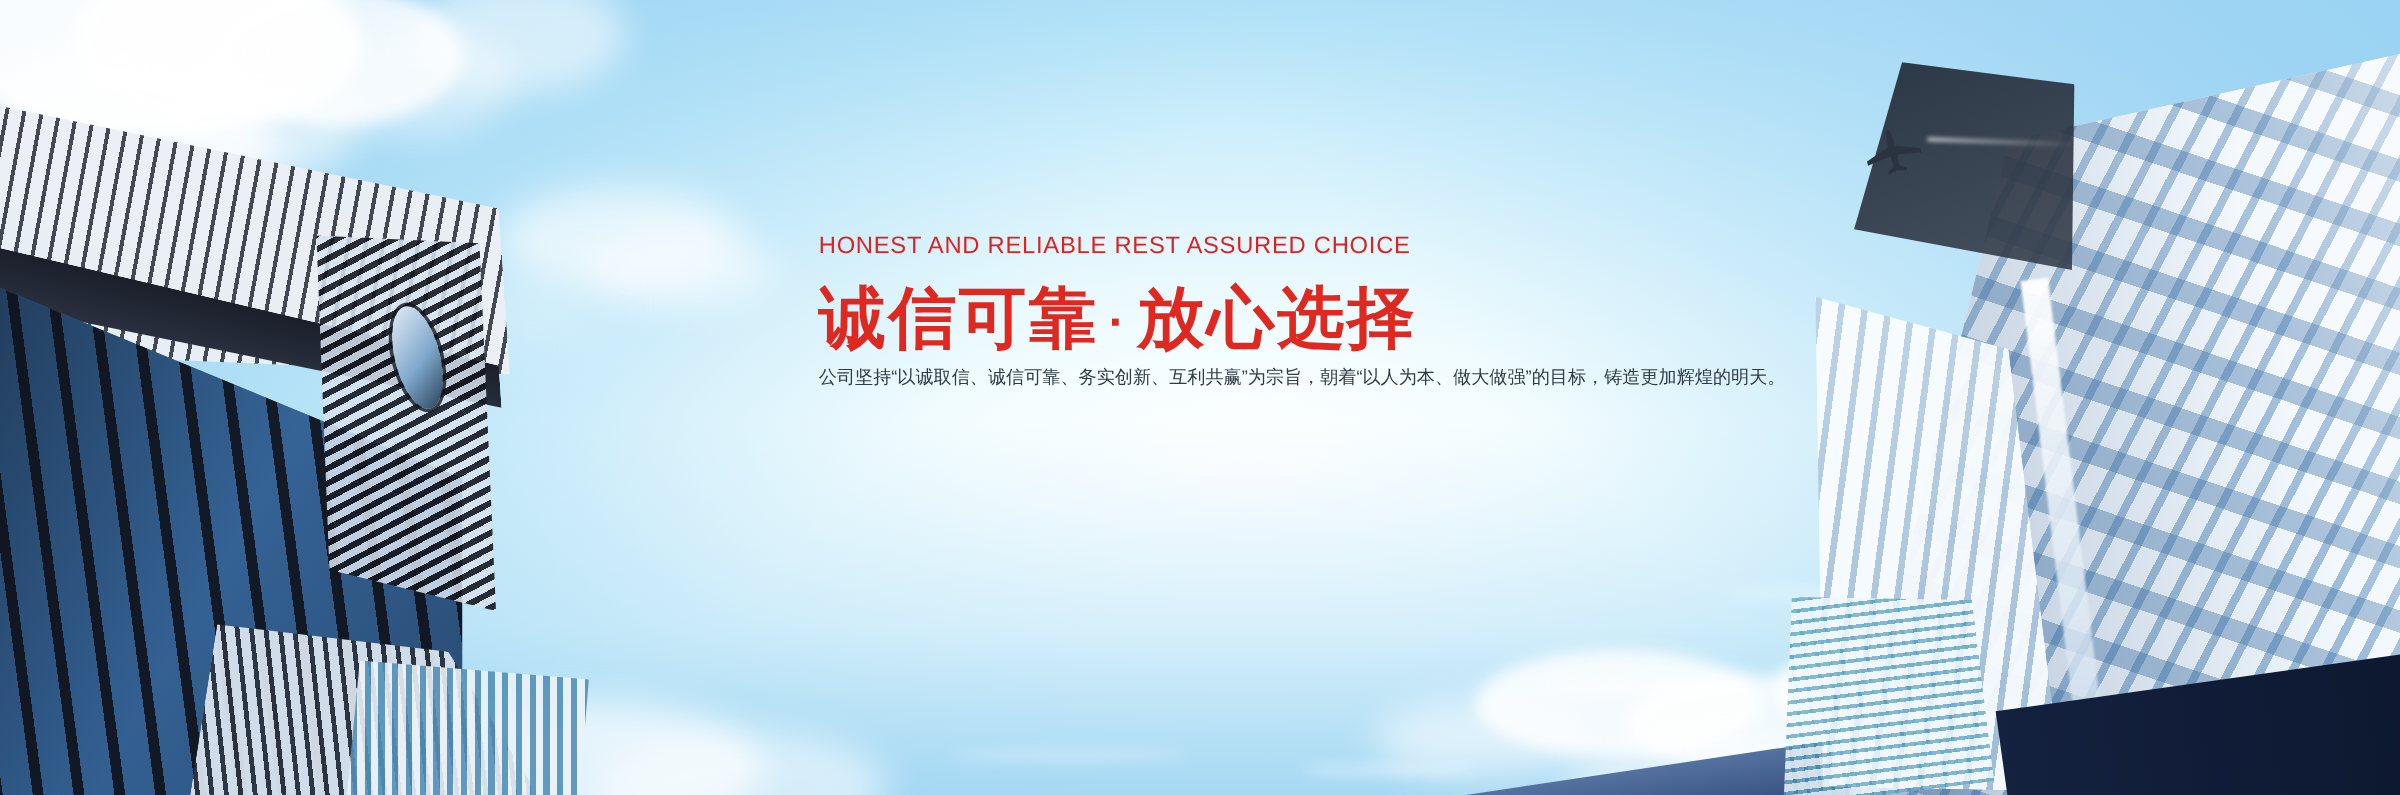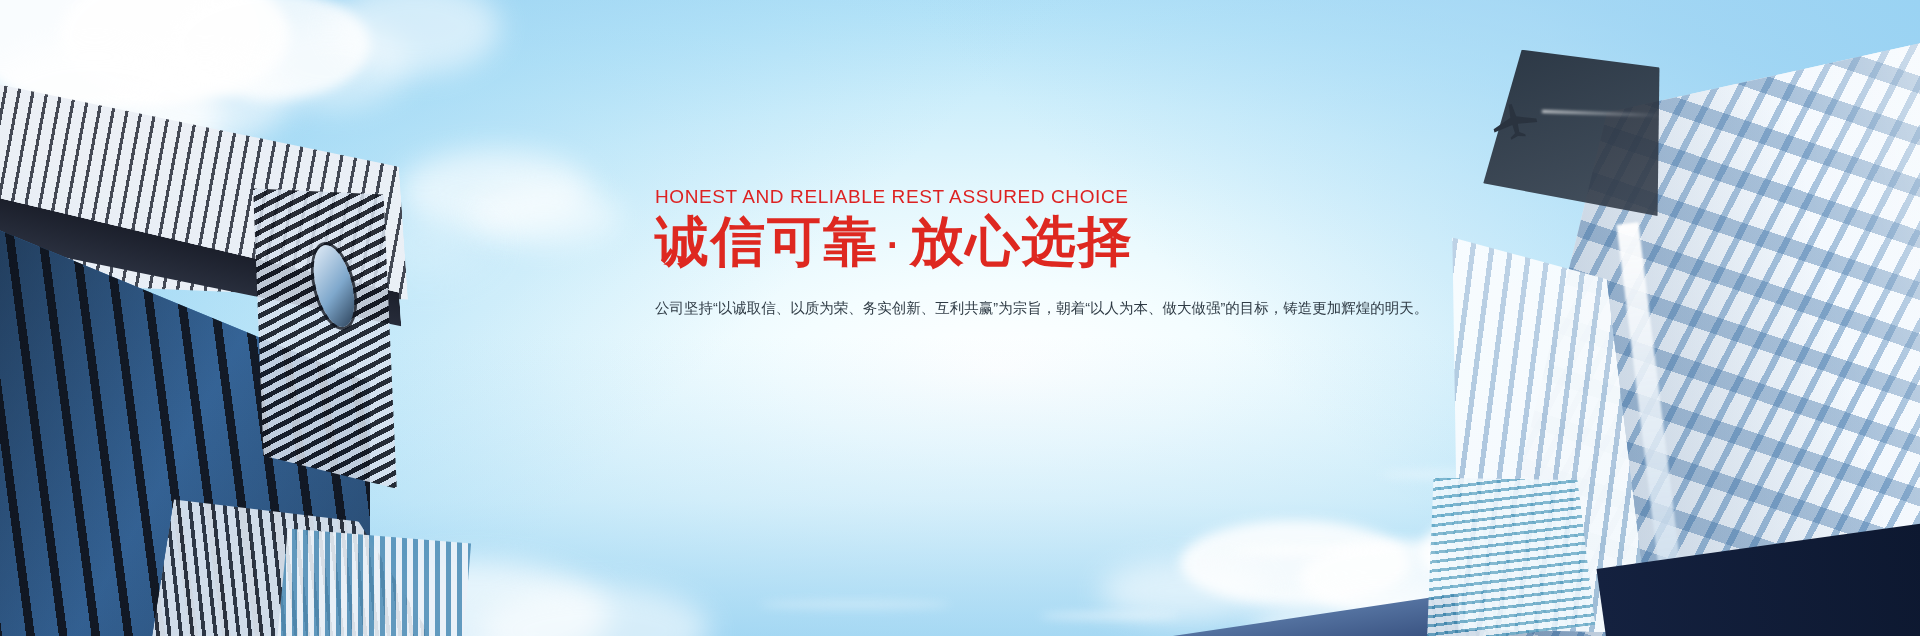--- a/index.html
+++ b/index.html
@@ -231,29 +231,29 @@
   
   .copy{
     position:absolute;left:655px;top:186px;width:820px;
     text-align:left;
   }
   .eyebrow{
     color:#dd2222;
     font-size:19px;
     font-weight:400;
     letter-spacing:.6px;
-    margin:0 0 4px 0;
+    margin:0 0 18px 0;
     white-space:nowrap;
   }
   .headline{
     color:#de2820;
     font-size:54px;
     font-weight:bold;
     letter-spacing:2px;
-    margin:0 0 26px 0;
+    margin:0 0 6px 0;
     line-height:1.08;
     white-space:nowrap;
   }
   .headline .dot{
     font-size:38px;
     vertical-align:middle;
     padding:0 8px;
   }
   .body-line{
     color:#2f3b45;
@@ -341,16 +341,16 @@
         <path d="M26.5 4 L29.5 4 L31 17 L50 24 L50 27.5 L30.8 24.5 L30.2 33 L35.5 36.5 L35.5 38.5 L28 36.5 L20.5 38.5 L20.5 36.5 L25.8 33 L25.2 24.5 L6 27.5 L6 24 L25 17 Z"></path>
       </g>
     </svg>
   </div>
 
   <div class="copy">
     <p class="eyebrow">HONEST AND RELIABLE  REST ASSURED CHOICE</p>
 
     <h1 class="headline"><span>诚信可靠</span><span class="dot">·</span><span>放心选择</span></h1>
 
-    <p class="body-line">公司坚持“以诚取信、以质为荣、务实创新、互利共赢”为宗旨，朝着“以人为本、做大做强”的目标，铸造更加辉煌的明天。</p>
+    <p class="body-line">公司坚持“以诚取信、诚信可靠、务实创新、互利共赢”为宗旨，朝着“以人为本、做大做强”的目标，铸造更加辉煌的明天。</p>
   </div>
 
 </div>
 
 </body></html>

